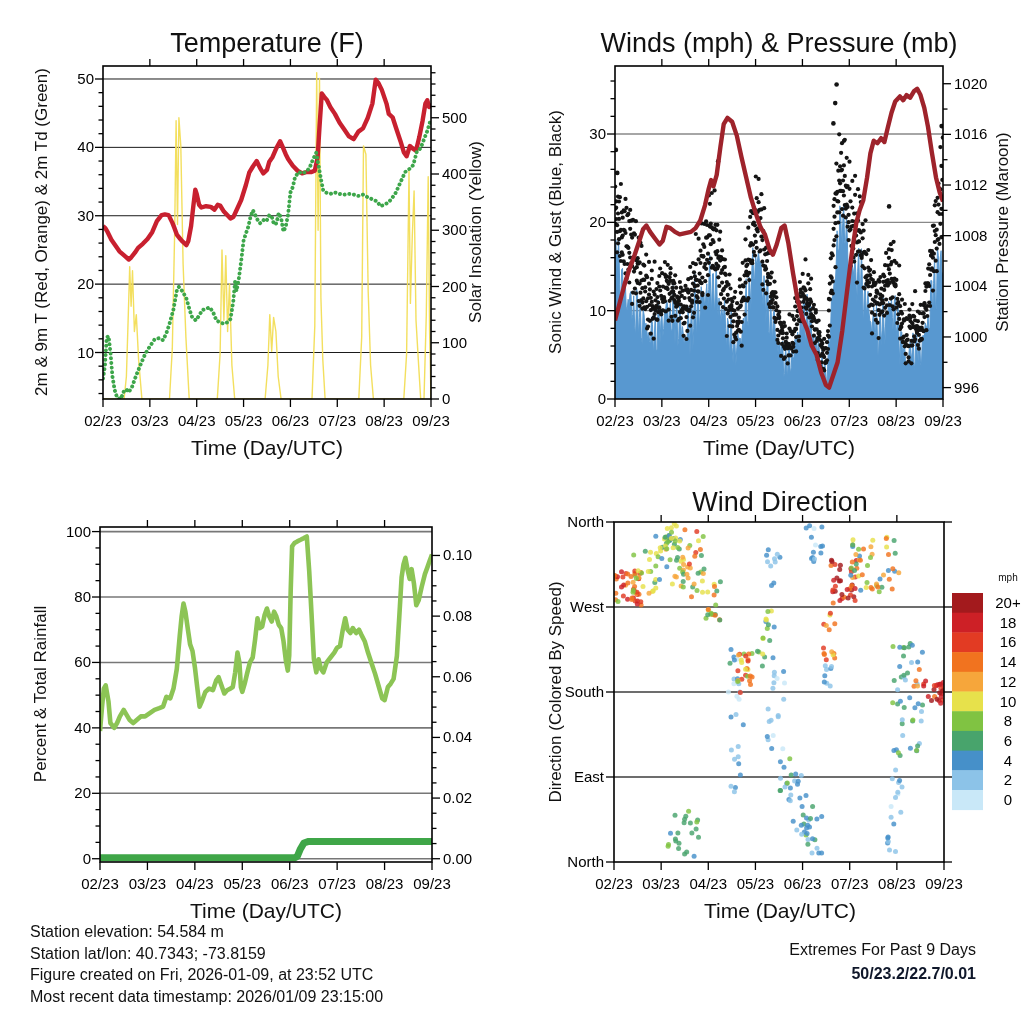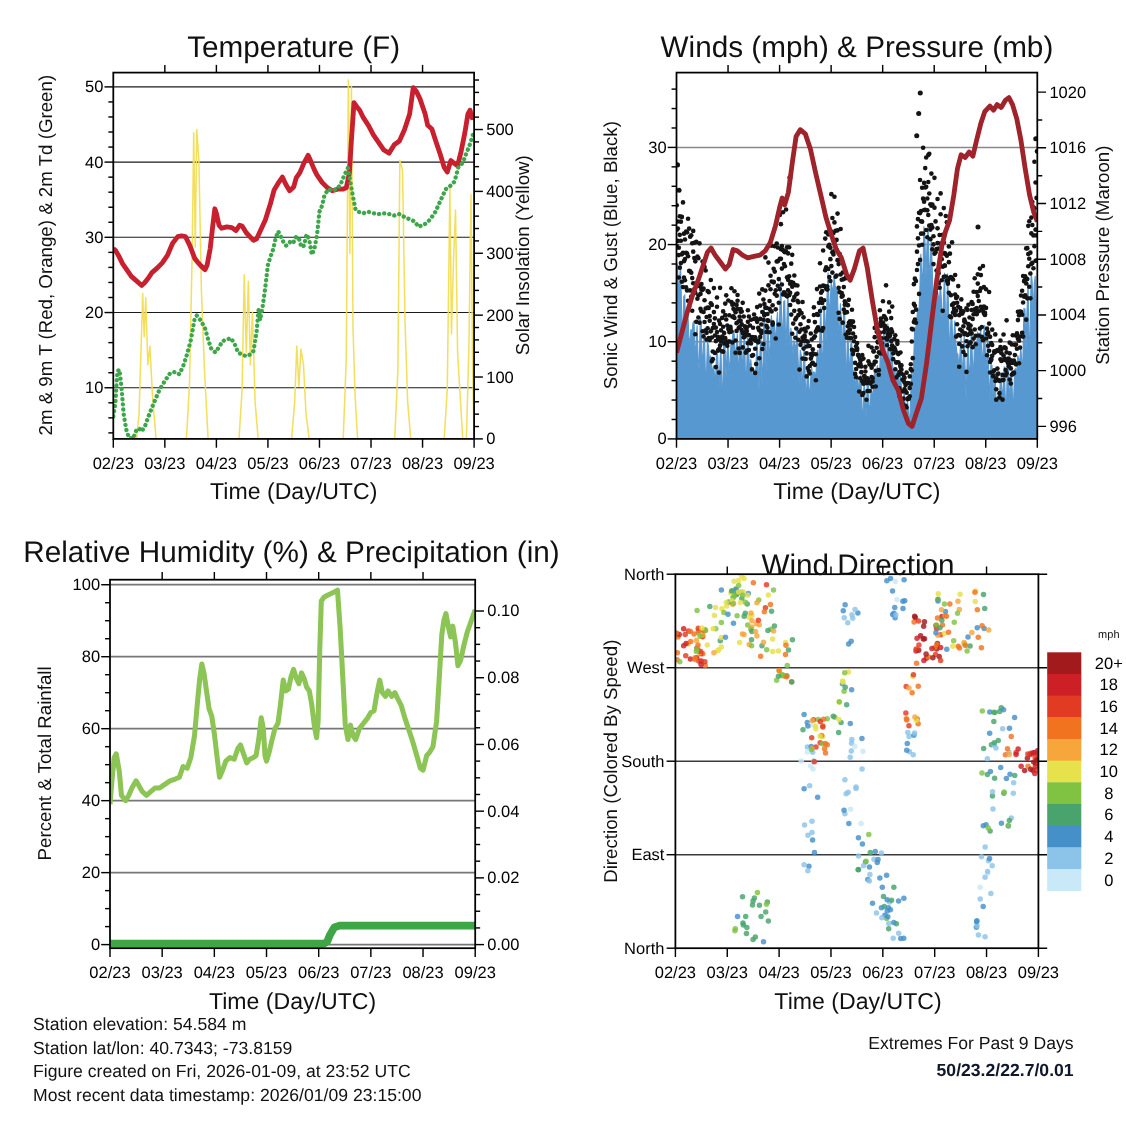--- a/index.html
+++ b/index.html
@@ -1,21 +1,21 @@
 <!DOCTYPE html>
 <html><head>
 <meta charset="utf-8">
 <style>
   html,body{margin:0;padding:0;background:#fff;}
   #fig{position:relative;width:1024px;height:1024px;background:#fff;
        font-family:"Liberation Sans", sans-serif;color:#111;overflow:hidden;}
   #plot{position:absolute;left:0;top:0;}
   .title{position:absolute;transform:translateX(-50%);font-size:27px;white-space:nowrap;}
   #t-tl{left:267px;top:28px} #t-tr{left:779px;top:28px}
-  #t-bl{left:265px;top:487px} #t-br{left:780px;top:499px}
+  #t-bl{left:265px;top:487px} #t-br{left:780px;top:487px}
   .xtitle{position:absolute;transform:translateX(-50%);font-size:21px;white-space:nowrap;}
   #xt-tl{left:267px;top:436px} #xt-tr{left:779px;top:436px}
   #xt-bl{left:266px;top:899px} #xt-br{left:780px;top:899px}
   .ylab{position:absolute;transform:translate(-50%,-50%) rotate(-90deg);font-size:17px;white-space:nowrap;}
   #yl-tl-l{left:42px;top:232px} #yl-tl-r{left:476px;top:232px}
   #yl-tr-l{left:556px;top:232px} #yl-tr-r{left:1003px;top:232px}
   #yl-bl-l{left:41px;top:694px} #yl-br-l{left:556px;top:692px}
   #mph{position:absolute;left:1008px;top:572px;transform:translateX(-50%);font-size:10px;}
   #footer{position:absolute;left:30px;top:921px;font-size:16px;line-height:21.5px;}
   #extremes{position:absolute;right:48px;top:938px;text-align:right;font-size:16px;line-height:23.5px;}
@@ -1976,21 +1976,20 @@
         <text x="1008" y="765.6" text-anchor="middle" font-family="Liberation Sans, sans-serif" font-size="15px" fill="#000">4</text>
         <rect x="952" y="770.3" width="31" height="20.099999999999998" fill="#8cc3e8"></rect>
         <text x="1008" y="785.3" text-anchor="middle" font-family="Liberation Sans, sans-serif" font-size="15px" fill="#000">2</text>
         <rect x="952" y="790.0" width="31" height="20.099999999999998" fill="#c9e8f8"></rect>
         <text x="1008" y="805.0" text-anchor="middle" font-family="Liberation Sans, sans-serif" font-size="15px" fill="#000">0</text>
       </g>
     </svg>
 
   <div class="title" id="t-tl">Temperature (F)</div>
   <div class="title" id="t-tr">Winds (mph) &amp; Pressure (mb)</div>
-  <div class="title" id="t-bl">Relative Humidity (%) &amp; Precipitation (in)</div>
   <div class="title" id="t-br">Wind Direction</div>
 
   <div class="xtitle" id="xt-tl">Time (Day/UTC)</div>
   <div class="xtitle" id="xt-tr">Time (Day/UTC)</div>
   <div class="xtitle" id="xt-bl">Time (Day/UTC)</div>
   <div class="xtitle" id="xt-br">Time (Day/UTC)</div>
 
   <div class="ylab" id="yl-tl-l">2m &amp; 9m T (Red, Orange) &amp; 2m Td (Green)</div>
   <div class="ylab" id="yl-tl-r">Solar Insolation (Yellow)</div>
   <div class="ylab" id="yl-tr-l">Sonic Wind &amp; Gust (Blue, Black)</div>

